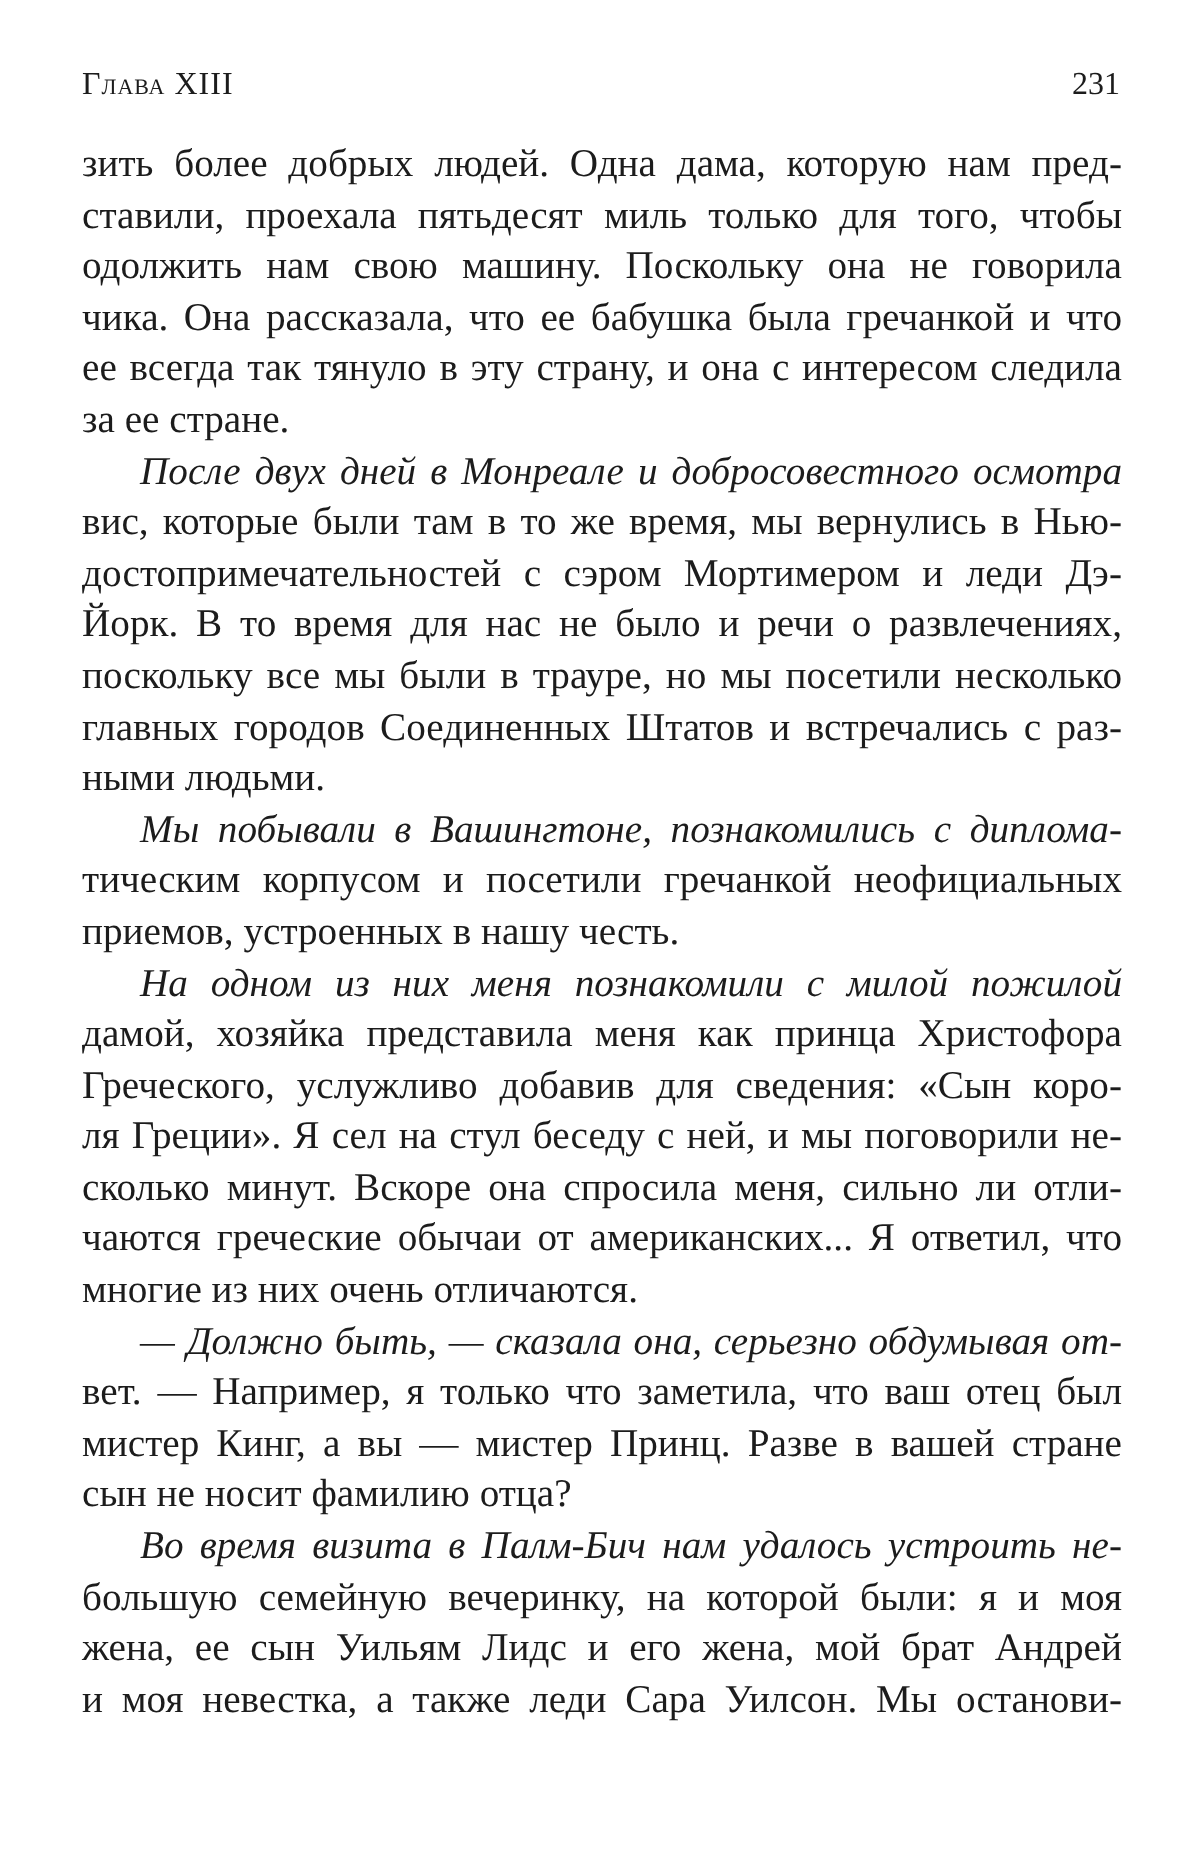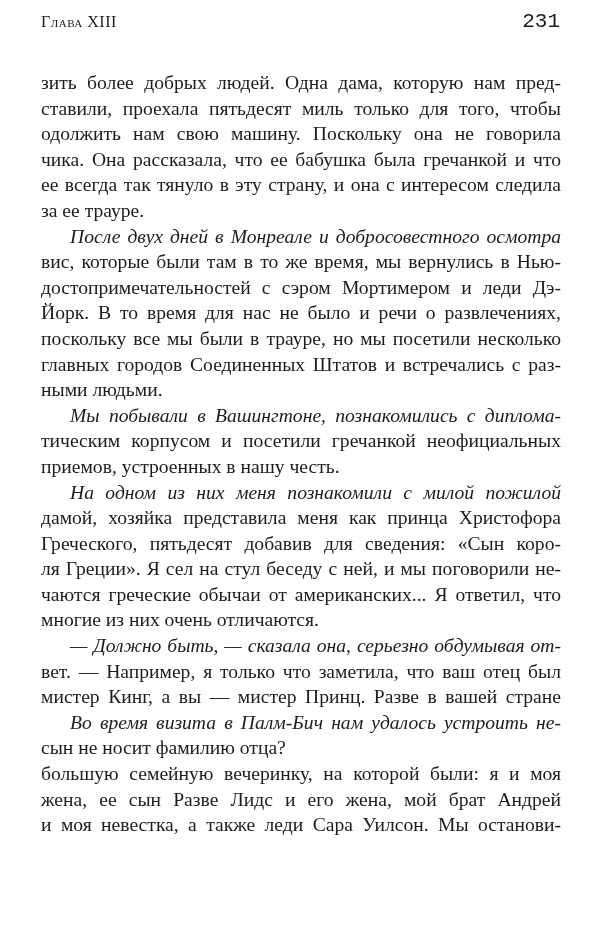--- a/index.html
+++ b/index.html
@@ -1,59 +1,60 @@
 <!DOCTYPE html>
 <html><head>
 <meta charset="utf-8">
 <style>
   html, body { margin: 0; padding: 0; background: #ffffff; }
   body { width: 600px; height: 936px; position: relative; overflow: hidden; color: #1c1c1c;
          font-family: "Liberation Serif", "DejaVu Serif", serif; }
-  .header { position: absolute; top: 10px; left: 41px; right: 40px; height: 24px;
+  .header { position: absolute; top: 34px; left: 41px; right: 40px; height: 24px;
             display: flex; justify-content: space-between; align-items: baseline; }
   .running-head { font-size: 16px; font-variant: small-caps; letter-spacing: 0.5px; }
-  .page-num { font-size: 21px; font-family: Liberation Mono, monospace; }
+  .page-num { font-size: 16px; }
   .body-text { position: absolute; top: 70px; left: 41px; width: 520px; }
   .line { display: block; font-size: 19.6px; line-height: 25.6px; height: 25.6px;
           white-space: nowrap; text-align: justify; text-align-last: justify; }
   .line.last { text-align-last: left; }
   .line.indent { padding-left: 29px; font-style: italic; }
 </style>
 </head>
 <body>
 
 <div class="header">
   <span class="running-head">Глава XIII</span>
   <span class="page-num">231</span>
 </div>
 
 <div class="body-text" id="body-text">
     <span class="line">зить более добрых людей. Одна дама, которую нам пред-</span>
     <span class="line">ставили, проехала пятьдесят миль только для того, чтобы</span>
     <span class="line">одолжить нам свою машину. Поскольку она не говорила</span>
     <span class="line">чика. Она рассказала, что ее бабушка была гречанкой и что</span>
     <span class="line">ее всегда так тянуло в эту страну, и она с интересом следила</span>
-    <span class="line last">за ее трауре.</span>
+    <span class="line last">за ее стране.</span>
     <span class="line indent">После двух дней в Монреале и добросовестного осмотра</span>
     <span class="line">вис, которые были там в то же время, мы вернулись в Нью-</span>
     <span class="line">достопримечательностей с сэром Мортимером и леди Дэ-</span>
     <span class="line">Йорк. В то время для нас не было и речи о развлечениях,</span>
     <span class="line">поскольку все мы были в трауре, но мы посетили несколько</span>
     <span class="line">главных городов Соединенных Штатов и встречались с раз-</span>
     <span class="line last">ными людьми.</span>
     <span class="line indent">Мы побывали в Вашингтоне, познакомились с диплома-</span>
     <span class="line">тическим корпусом и посетили гречанкой неофициальных</span>
     <span class="line last">приемов, устроенных в нашу честь.</span>
     <span class="line indent">На одном из них меня познакомили с милой пожилой</span>
     <span class="line">дамой, хозяйка представила меня как принца Христофора</span>
-    <span class="line">Греческого, пятьдесят добавив для сведения: «Сын коро-</span>
+    <span class="line">Греческого, услужливо добавив для сведения: «Сын коро-</span>
     <span class="line">ля Греции». Я сел на стул беседу с ней, и мы поговорили не-</span>
+    <span class="line">сколько минут. Вскоре она спросила меня, сильно ли отли-</span>
     <span class="line">чаются греческие обычаи от американских... Я ответил, что</span>
     <span class="line last">многие из них очень отличаются.</span>
     <span class="line indent">— Должно быть, — сказала она, серьезно обдумывая от-</span>
     <span class="line">вет. — Например, я только что заметила, что ваш отец был</span>
     <span class="line">мистер Кинг, а вы — мистер Принц. Разве в вашей стране</span>
+    <span class="line last">сын не носит фамилию отца?</span>
     <span class="line indent">Во время визита в Палм-Бич нам удалось устроить не-</span>
-    <span class="line last">сын не носит фамилию отца?</span>
     <span class="line">большую семейную вечеринку, на которой были: я и моя</span>
-    <span class="line">жена, ее сын Разве Лидс и его жена, мой брат Андрей</span>
+    <span class="line">жена, ее сын Уильям Лидс и его жена, мой брат Андрей</span>
     <span class="line">и моя невестка, а также леди Сара Уилсон. Мы останови-</span>
   </div>
 
 </body></html>

